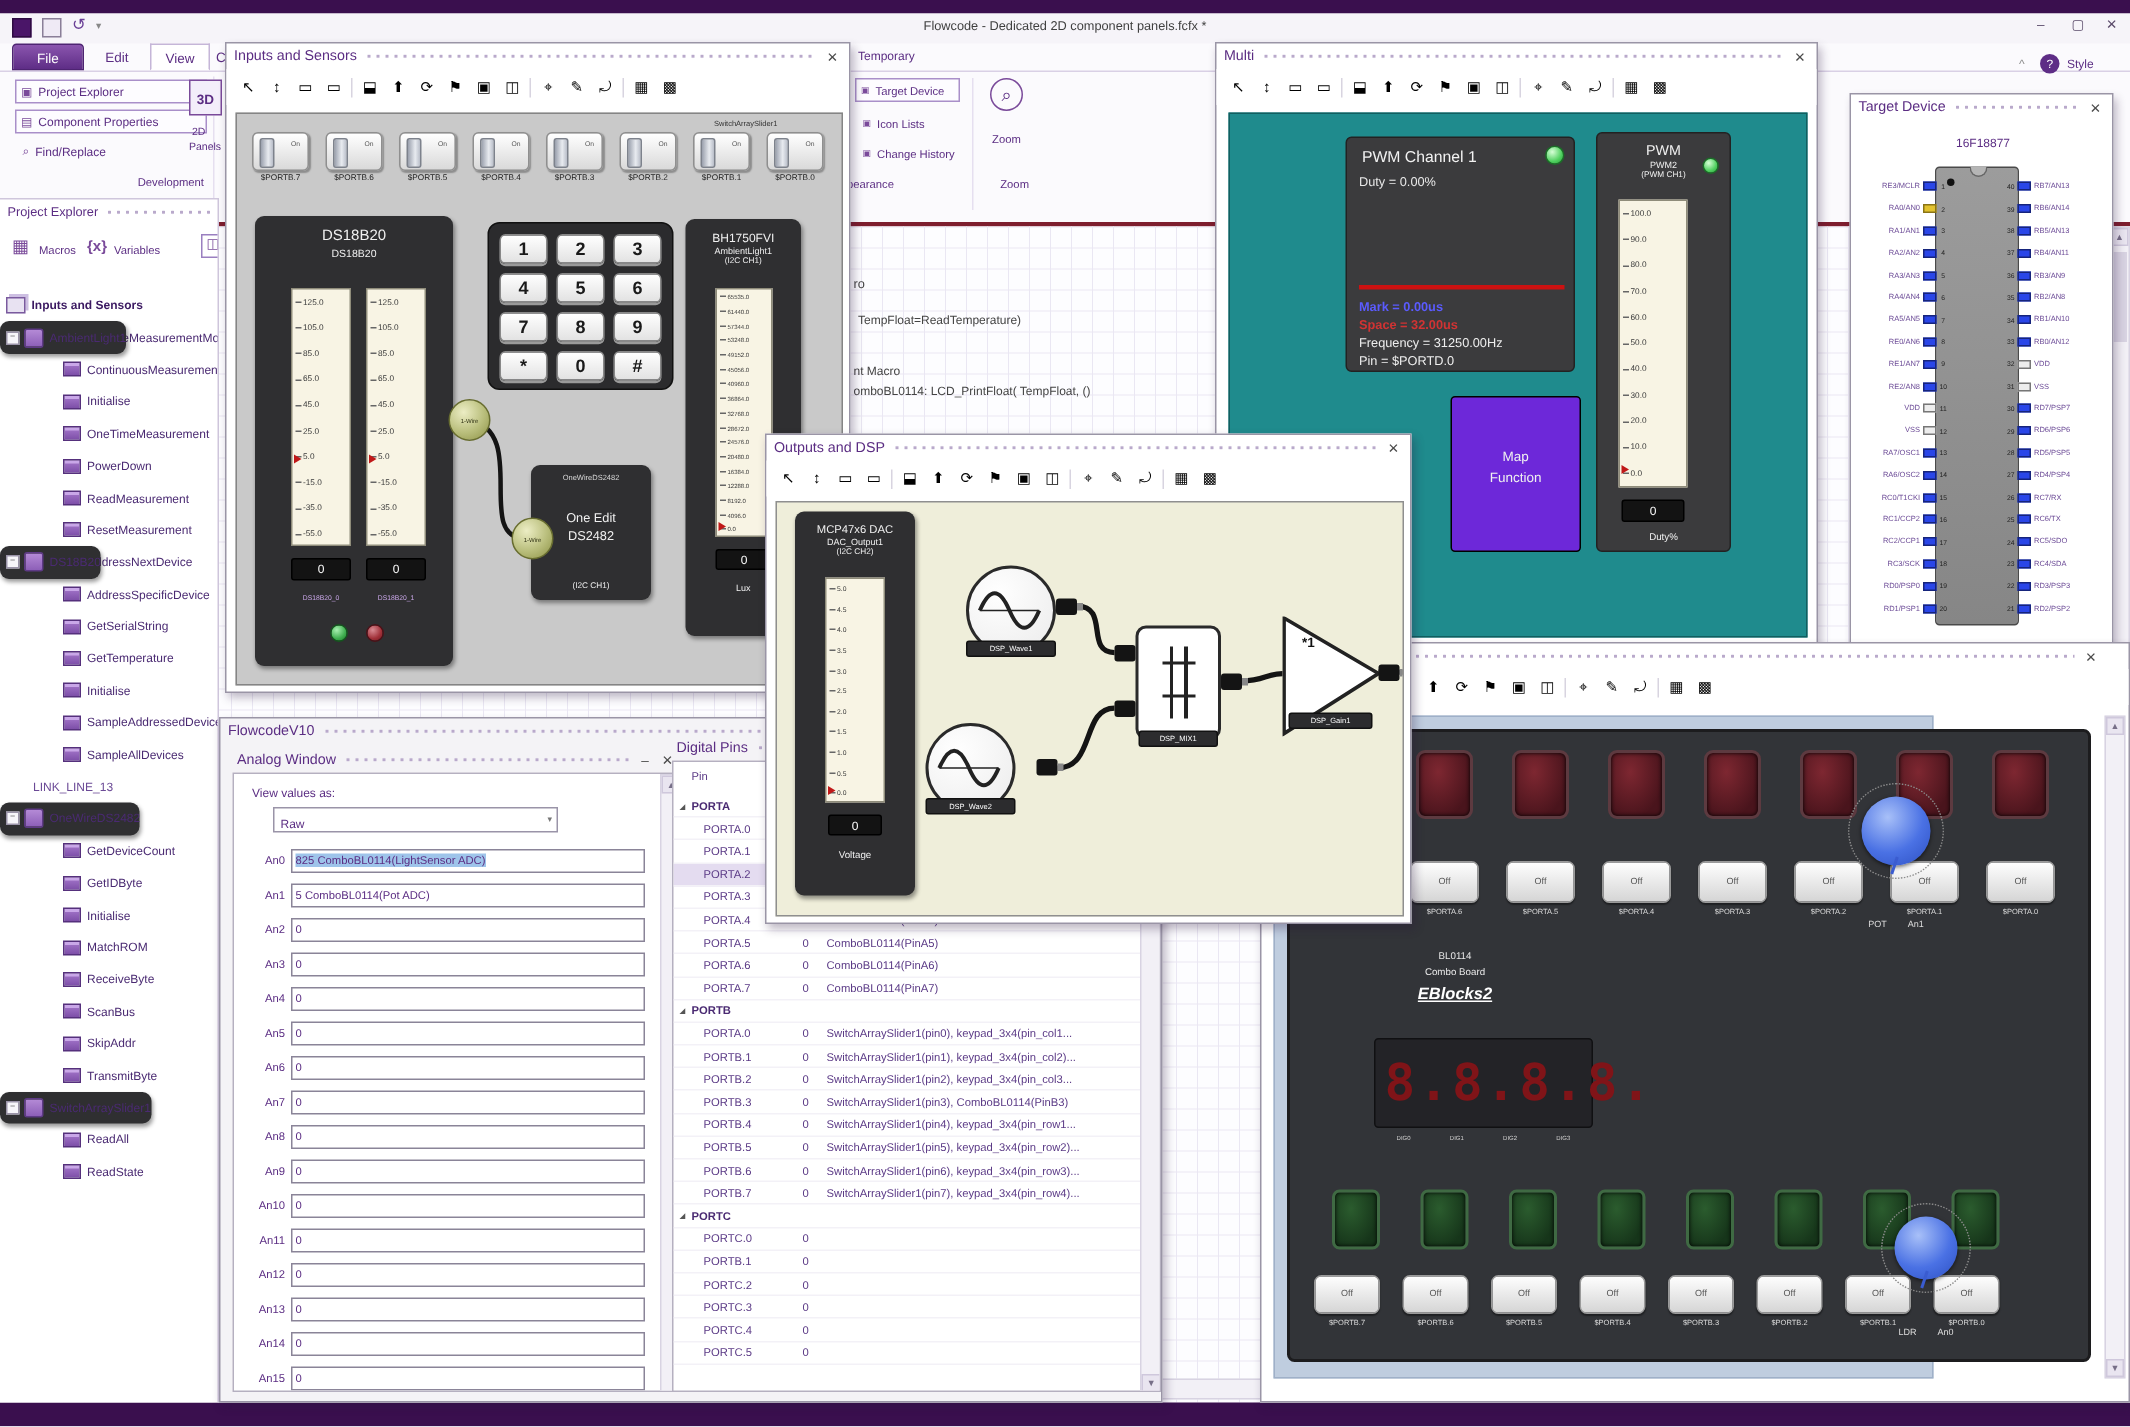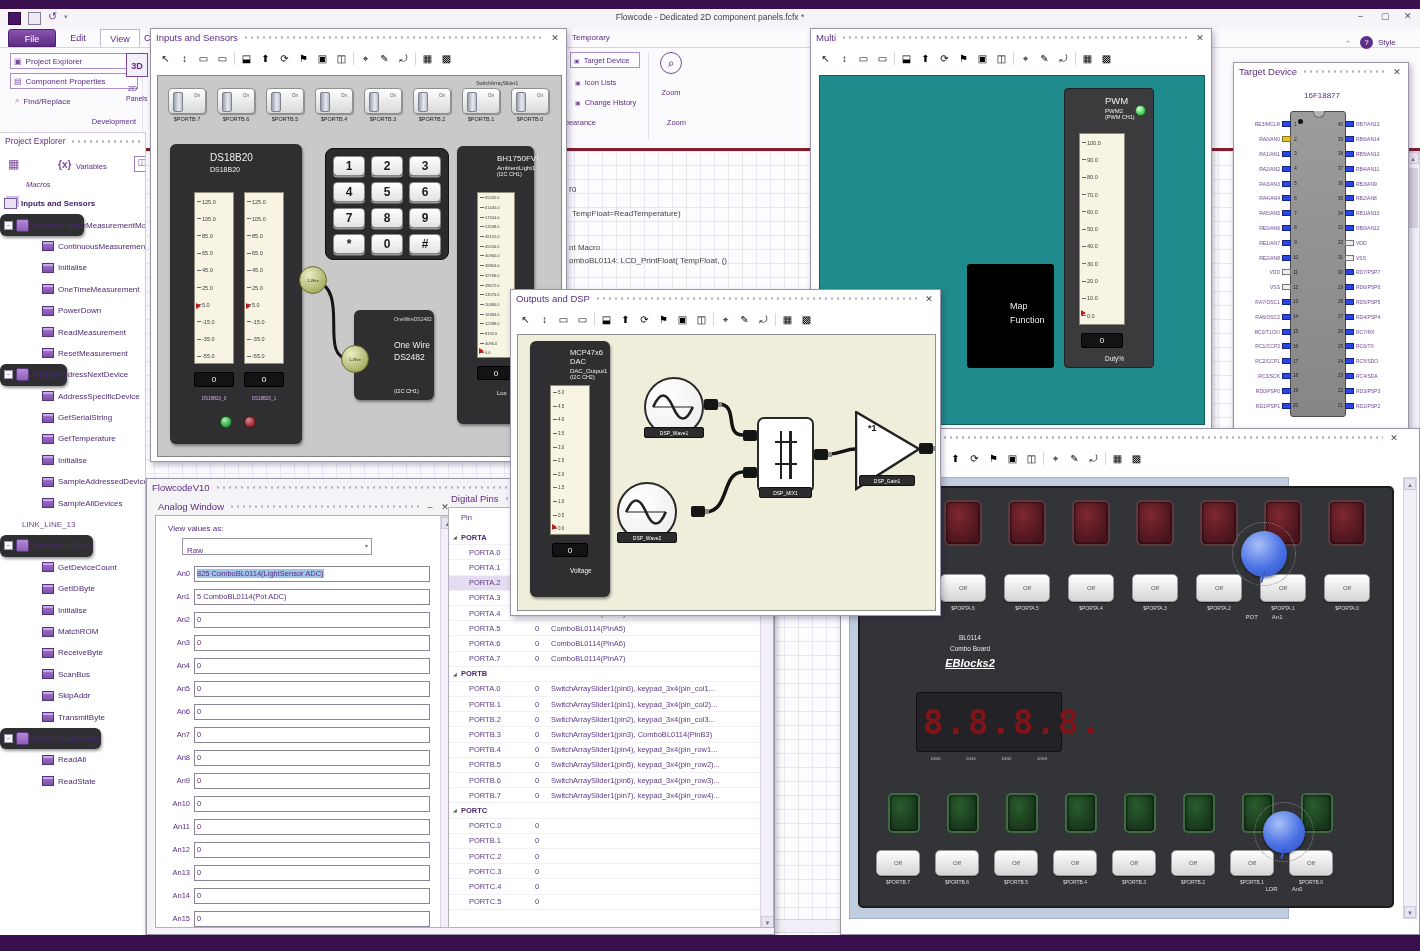--- a/index.html
+++ b/index.html
@@ -11,21 +11,21 @@
   .win{position:absolute;background:#fff;border:1px solid #9a95a6;box-shadow:2px 3px 6px rgba(40,20,60,.30);}
   .wtitle{display:flex;align-items:center;gap:5px;height:17px;padding:0 5px;}
   .wtitle .txt{color:#5b2d83;font-size:9.5px;white-space:nowrap;}
   .dots{flex:1;height:7px;background-image:radial-gradient(circle,#b9a9cb 1px,transparent 1.3px);background-size:6px 7px;background-position:0 50%;}
   .wx{color:#4a4a4a;font-size:9px;width:12px;text-align:center;cursor:default;}
   .toolbar{display:flex;align-items:center;gap:4px;height:24px;padding:0 7px;background:#fff;}
   .ticon{width:15px;height:15px;font-size:10px;line-height:15px;text-align:center;}
   .ticon.sep{width:1px;height:13px;background:#d8d4e0;}
   
   .comp{position:absolute;background:#2f2f31;border-radius:6px;color:#eee;box-shadow:1px 2px 3px rgba(0,0,0,.4);}
-  .ctitle{text-align:left;color:#f0f0f0;margin-left:40px;}
+  .ctitle{text-align:center;color:#f0f0f0;}
   .gauge{position:absolute;background:#f8f4e4;border:1px solid #8f8c7a;overflow:hidden;}
   .gtick{display:flex;align-items:center;color:#3a3a3a;}
   .gtick::before{content:"";width:4px;height:1px;background:#666;margin:0 1px 0 2px;flex:none;}
   .gmark{position:absolute;left:1px;width:0;height:0;border-top:3px solid transparent;border-bottom:3px solid transparent;border-left:5px solid #c01818;}
   .vbox{position:absolute;background:#131313;color:#fff;text-align:center;font-size:8px;line-height:14px;border-radius:2px;border:1px solid #000;}
   .plate{position:absolute;background:#2c2c2e;color:#fff;font-size:5px;text-align:center;line-height:11px;border-radius:2px;border:1px solid #111;}
   .plug{position:absolute;width:14px;height:11px;background:#141414;border-radius:2px;}
   .plug::before{content:"";position:absolute;right:-4px;top:3px;width:4px;height:5px;background:#888;}
   .node{position:absolute;border-radius:50%;background:radial-gradient(circle at 35% 30%,#ecedc4,#b9be7c 55%,#8d9245);border:1px solid #686d30;color:#2e3012;font-size:4px;display:flex;align-items:center;justify-content:center;}
   .led{position:absolute;border-radius:50%;}
@@ -177,21 +177,21 @@
   </div>
   <div class="abs" style="left:0;top:935px;width:1420px;height:16px;background:#3a0f4e;"></div>
 
   <div class="abs" style="left:0;top:132px;width:146px;height:803px;background:#fff;border-top:1px solid #cfc6dc;border-right:1px solid #cfc6dc;z-index:2;overflow:hidden;">
     <div class="wtitle" style="height:16px;">
       <span class="txt" style="font-size:8.5px;">Project Explorer</span>
         <span class="dots"></span>
     </div>
     <div class="abs" style="left:0;top:20px;width:146px;height:30px;">
       <span class="abs" style="left:8px;top:4px;font-size:12px;color:#7a4a9a;">▦</span>
-      <span class="abs" style="left:26px;top:27px;font-size:7.5px;color:#5b2d83;font-style:italic;">Macros</span>
+      <span class="abs" style="left:26px;top:9px;font-size:7.5px;color:#5b2d83;">Macros</span>
       <span class="abs" style="left:58px;top:6px;font-size:10px;font-weight:bold;color:#7a4a9a;">{x}</span>
       <span class="abs" style="left:76px;top:9px;font-size:7.5px;color:#5b2d83;">Variables</span>
       <span class="abs" style="left:134px;top:3px;width:16px;height:16px;border:1px solid #9a7fc0;color:#7a4a9a;font-size:9px;text-align:center;">◫</span>
     </div>
     <div class="abs" style="left:0;top:60px;width:146px;">
 
         <div class="trow root">
 
           <span class="tic"></span>
           <span class="tlabel">Inputs and Sensors</span>
@@ -703,20 +703,30 @@
         <span class="ticon"><span>◫</span></span>
         <span class="ticon sep"><span></span></span>
         <span class="ticon"><span>⌖</span></span>
         <span class="ticon"><span>✎</span></span>
         <span class="ticon"><span>⤾</span></span>
         <span class="ticon sep"><span></span></span>
         <span class="ticon"><span>▦</span></span>
         <span class="ticon"><span>▩</span></span>
       </div>
     <div class="abs" style="left:8px;top:46px;width:386px;height:350px;background:#1f8b8d;border:1px solid #115f60;">
+      <div class="abs" style="left:77px;top:15px;width:153px;height:157px;background:#3b3b3d;border-radius:4px;border:1px solid #222;">
+        <div class="abs" style="left:10px;top:7px;font-size:10.5px;color:#f2f2f2;">PWM Channel 1</div>
+        <div class="led" style="left:132px;top:5px;width:13px;height:13px;background:radial-gradient(circle at 35% 30%,#d6ffd6,#4fd05f 60%,#2a9a3a);border:1px solid #1c6c28;"></div>
+        <div class="abs" style="left:8px;top:24px;font-size:8.5px;color:#e8e8e8;">Duty = 0.00%</div>
+        <div class="abs" style="left:8px;top:98px;width:137px;height:3px;background:#cc1111;"></div>
+        <div class="abs" style="left:8px;top:107px;font-size:8.5px;font-weight:bold;color:#5b5bff;">Mark = 0.00us</div>
+        <div class="abs" style="left:8px;top:119px;font-size:8.5px;font-weight:bold;color:#d23333;">Space = 32.00us</div>
+        <div class="abs" style="left:8px;top:131px;font-size:8.5px;color:#eee;">Frequency = 31250.00Hz</div>
+        <div class="abs" style="left:8px;top:143px;font-size:8.5px;color:#eee;">Pin = $PORTD.0</div>
+      </div>
       <div class="abs" style="left:244px;top:12px;width:90px;height:280px;background:#3b3b3d;border-radius:4px;border:1px solid #222;">
         <div class="ctitle" style="font-size:9.5px;margin-top:6px;">PWM</div>
         <div class="ctitle" style="font-size:6px;margin-top:2px;">PWM2</div>
         <div class="ctitle" style="font-size:5.5px;">(PWM CH1)</div>
         <div class="led" style="left:70px;top:16px;width:11px;height:11px;background:radial-gradient(circle at 35% 30%,#d6ffd6,#4fd05f 60%,#2a9a3a);border:1px solid #1c6c28;"></div>
         <div class="gauge" style="left:14px;top:44px;width:46px;height:192px;">
           <div>
               <div class="gtick" style="height:17.3px;font-size:5.5px;">
                 <span>100.0</span>
               </div>
@@ -749,21 +759,21 @@
               </div>
               <div class="gtick" style="height:17.3px;font-size:5.5px;">
                 <span>0.0</span>
               </div>
             </div>
           <div class="gmark" style="top:176px;"></div>
         </div>
         <div class="vbox" style="left:16px;top:244px;width:42px;height:15px;">0</div>
         <div class="ctitle" style="font-size:6.5px;position:absolute;top:266px;width:100%;">Duty%</div>
       </div>
-      <div class="abs" style="left:147px;top:188px;width:87px;height:104px;background:#000000;border-radius:3px;border:3px solid #000000;">
+      <div class="abs" style="left:147px;top:188px;width:87px;height:104px;background:#6d28d9;border-radius:3px;border:1px solid #000000;">
         <div class="ctitle" style="font-size:9px;margin-top:34px;">Map</div>
         <div class="ctitle" style="font-size:9px;margin-top:4px;">Function</div>
       </div>
     </div>
   </div>
 
   <div class="win" style="left:1233px;top:62px;width:176px;height:370px;z-index:3;">
     <div class="wtitle">
       <span class="txt">Target Device</span>
         <span class="dots"></span>
@@ -1413,21 +1423,21 @@
 
       <svg class="abs" style="left:0;top:0;width:405px;height:382px;pointer-events:none;" viewBox="0 0 405 382">
         <path d="M155 204 C195 212 158 283 192 283" stroke="#141414" stroke-width="3" fill="none"></path>
       </svg>
       <div class="node" style="left:141px;top:190px;width:28px;height:28px;">
           <span>1-Wire</span>
         </div>
 
       <div class="comp" style="left:196px;top:234px;width:80px;height:90px;">
         <div class="ctitle" style="font-size:5px;margin-top:6px;color:#d8d8d8;">OneWireDS2482</div>
-        <div class="ctitle" style="font-size:8.5px;margin-top:18px;">One Wire</div>
+        <div class="ctitle" style="font-size:8.5px;margin-top:18px;">One Edit</div>
         <div class="ctitle" style="font-size:8.5px;margin-top:2px;">DS2482</div>
         <div class="ctitle" style="font-size:5.5px;position:absolute;bottom:6px;width:100%;">(I2C CH1)</div>
       </div>
       <div class="node" style="left:183px;top:269px;width:28px;height:28px;">
           <span>1-Wire</span>
         </div>
 
       <div class="comp" style="left:299px;top:70px;width:77px;height:278px;">
         <div class="ctitle" style="font-size:8px;margin-top:8px;">BH1750FVI</div>
         <div class="ctitle" style="font-size:6px;margin-top:2px;">AmbientLight1</div>

